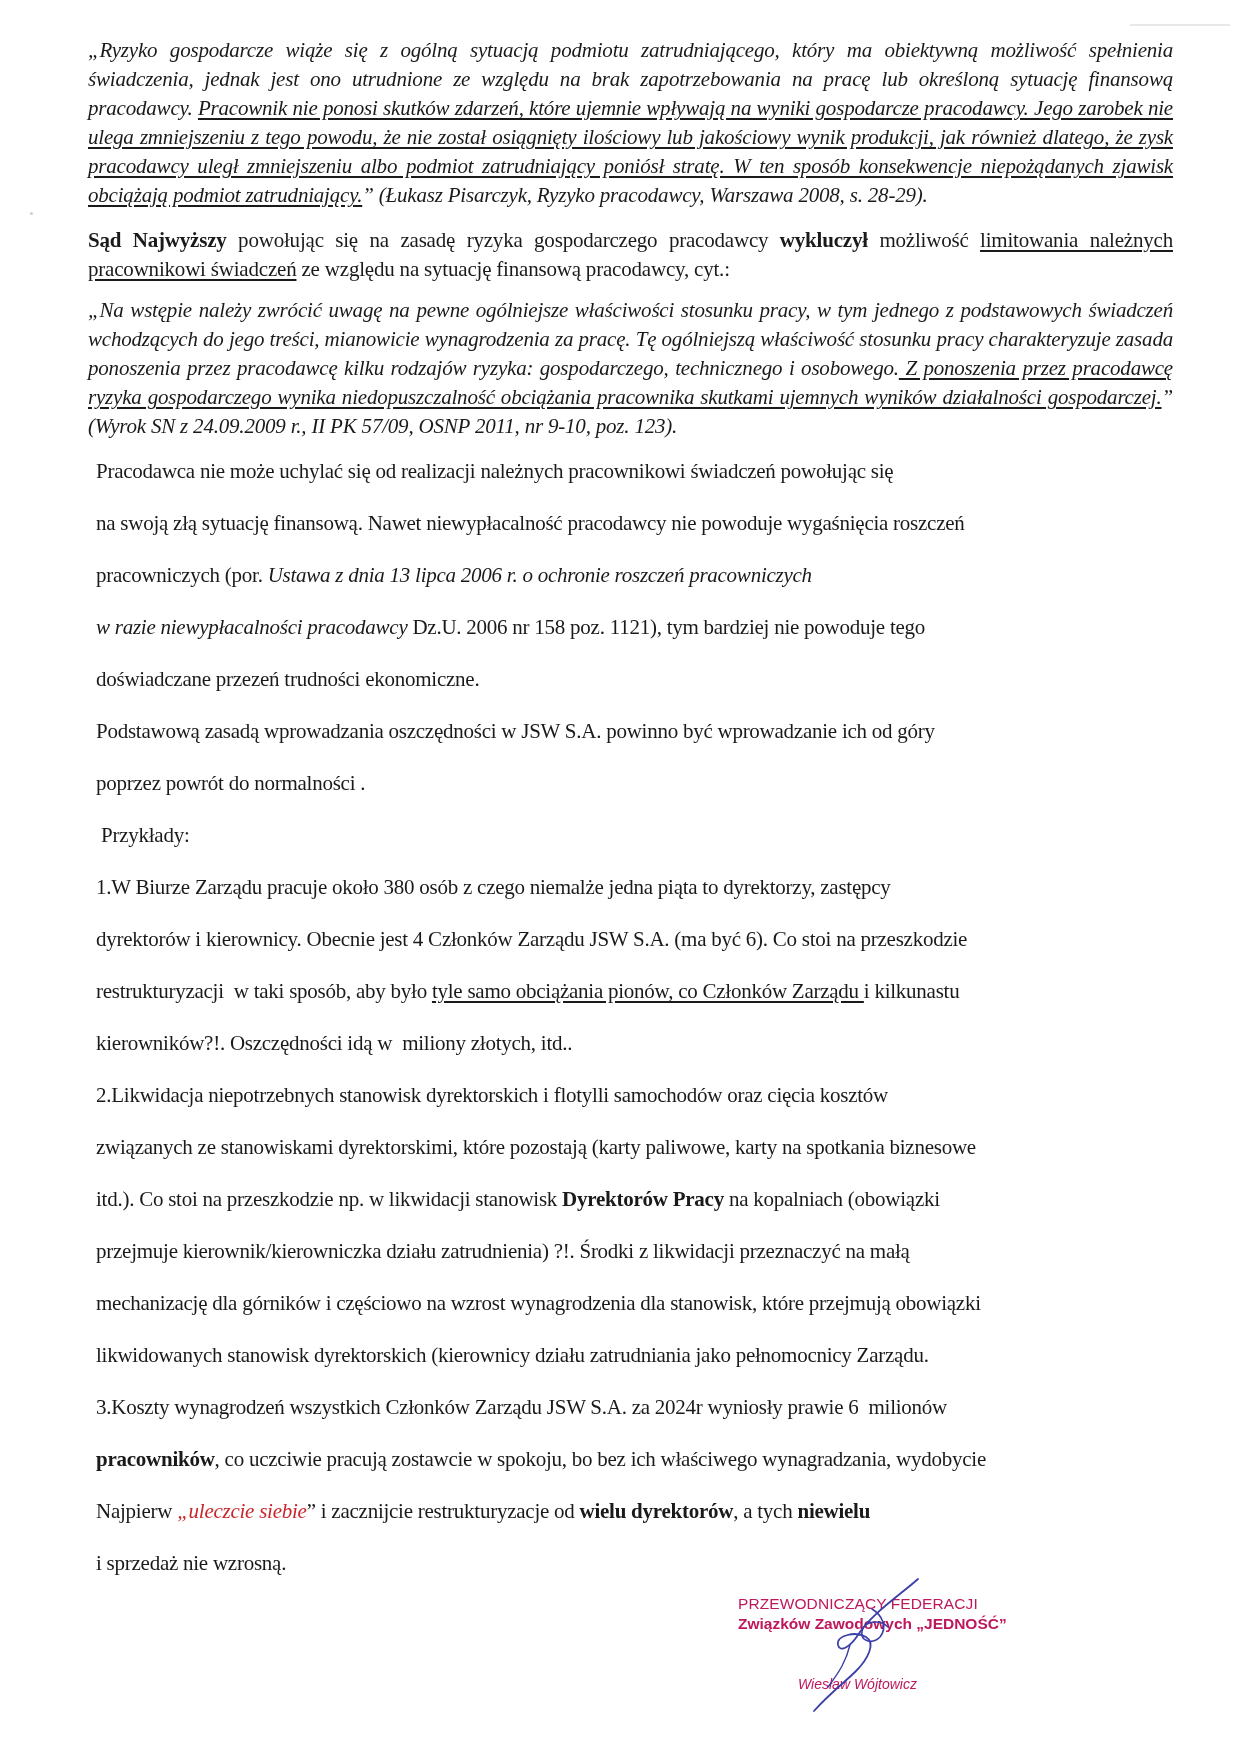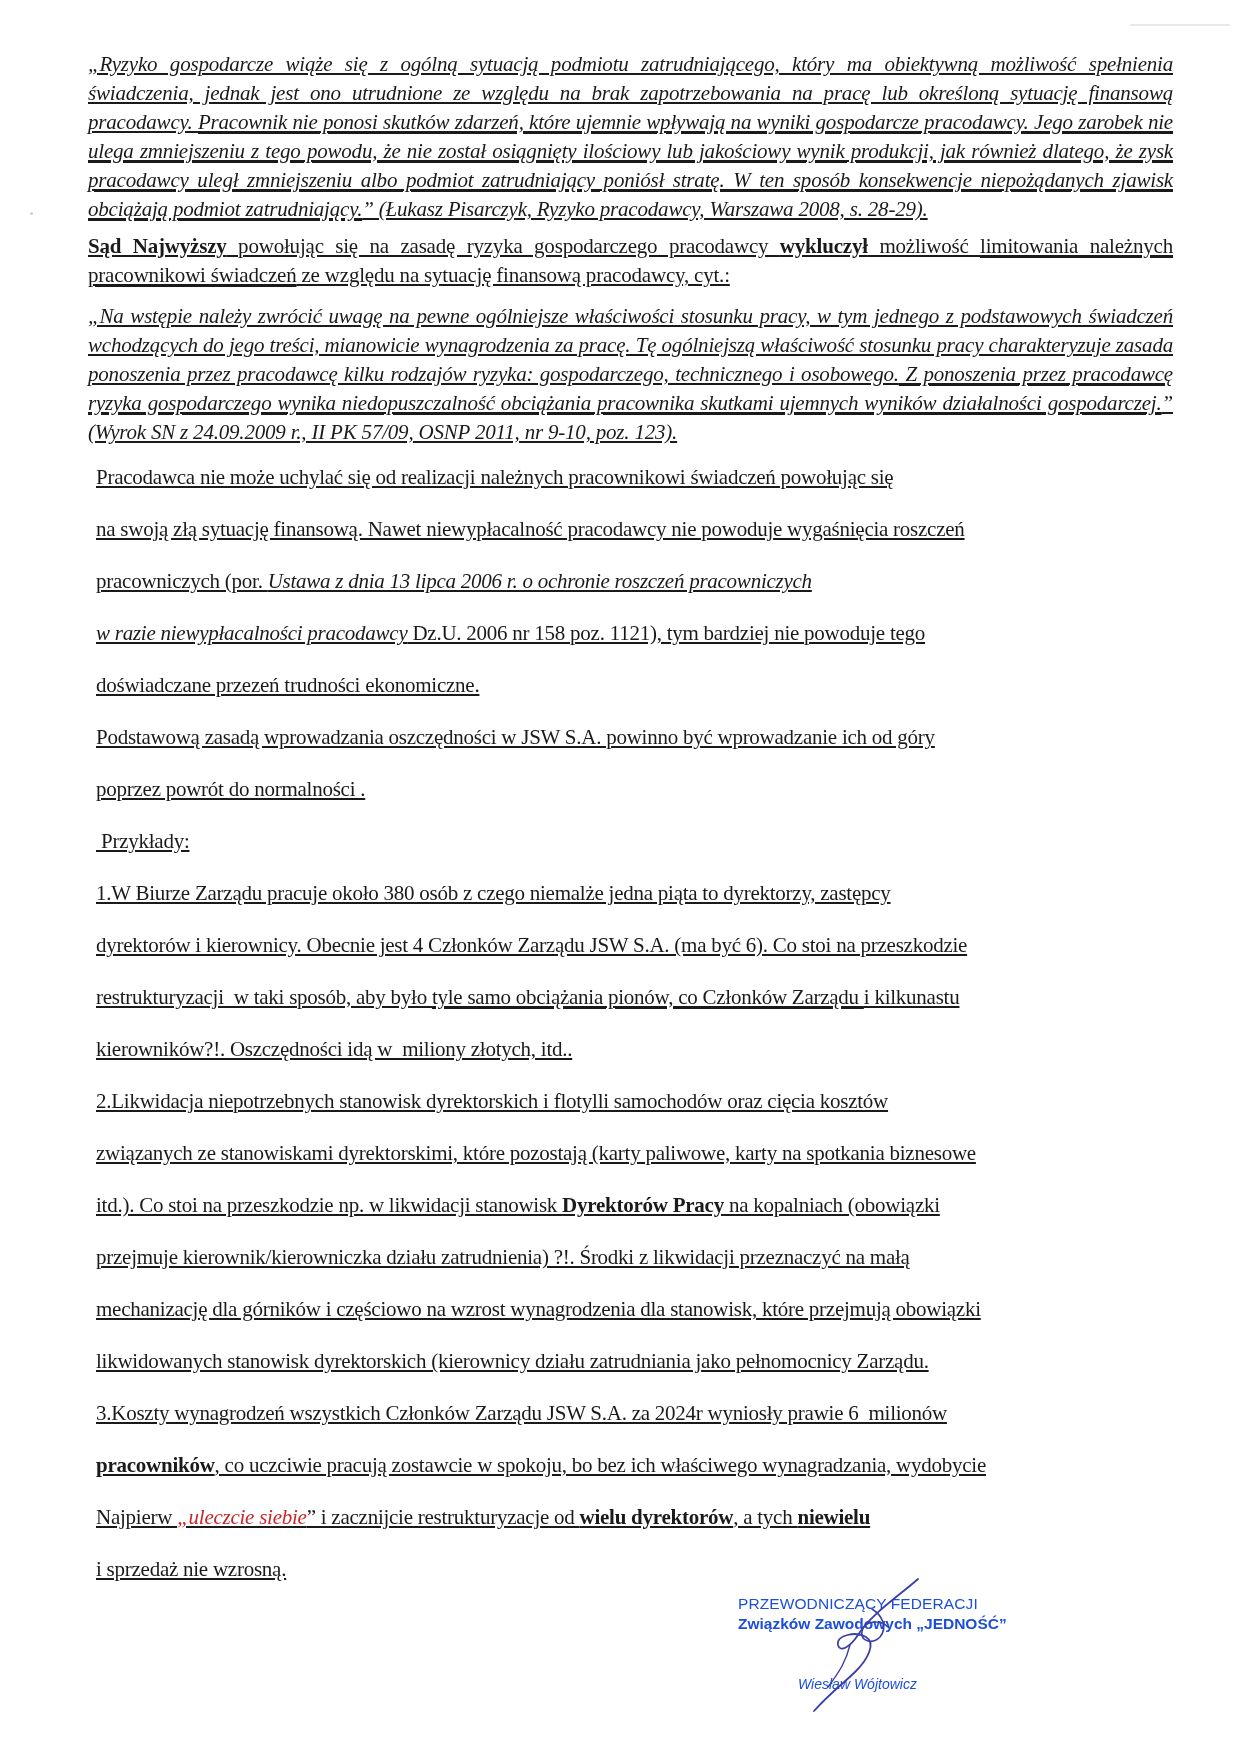--- a/index.html
+++ b/index.html
@@ -11,23 +11,22 @@
       width: 1240px;
       height: 1754px;
       position: relative;
       overflow: hidden;
       color: #1a1a1a;
       font-family: "Liberation Serif", "DejaVu Serif", serif;
     }
     .page {
       position: absolute;
       left: 88px;
-      top: 50px;
+      top: 36px;
       width: 1085px;
-      text-decoration: underline;
     }
     
     .quote {
       font-style: italic;
       font-size: 21px;
       line-height: 29px;
       text-align: justify;
       letter-spacing: -0.2px;
       margin: 0;
     }
@@ -44,31 +43,31 @@
       line-height: 44px;
       margin: 8px;
       letter-spacing: -0.25px;
     }
     .u { text-decoration: underline; text-underline-offset: 3px; }
     b, .b { font-weight: bold; }
     .it { font-style: italic; }
     .red { color: #c8262b; font-style: italic; }
 
     #quote1 { margin-top: 0; }
-    #court-para { margin-top: 8px; }
+    #court-para { margin-top: 16px; }
     #quote2 { margin-top: 12px; }
     #insolvency-block { margin-top: 8px; }
 
     .signature-block {
       position: absolute;
       left: 738px;
       top: 1594px;
       width: 300px;
       font-family: "Liberation Sans", "DejaVu Sans", sans-serif;
-      color: #1d4ed8;
+      color: #be185d;
     }
     .sig-title {
       font-size: 15.5px;
       line-height: 20px;
       letter-spacing: 0.1px;
       white-space: nowrap;
     }
     .sig-org {
       font-size: 15.5px;
       line-height: 20px;

